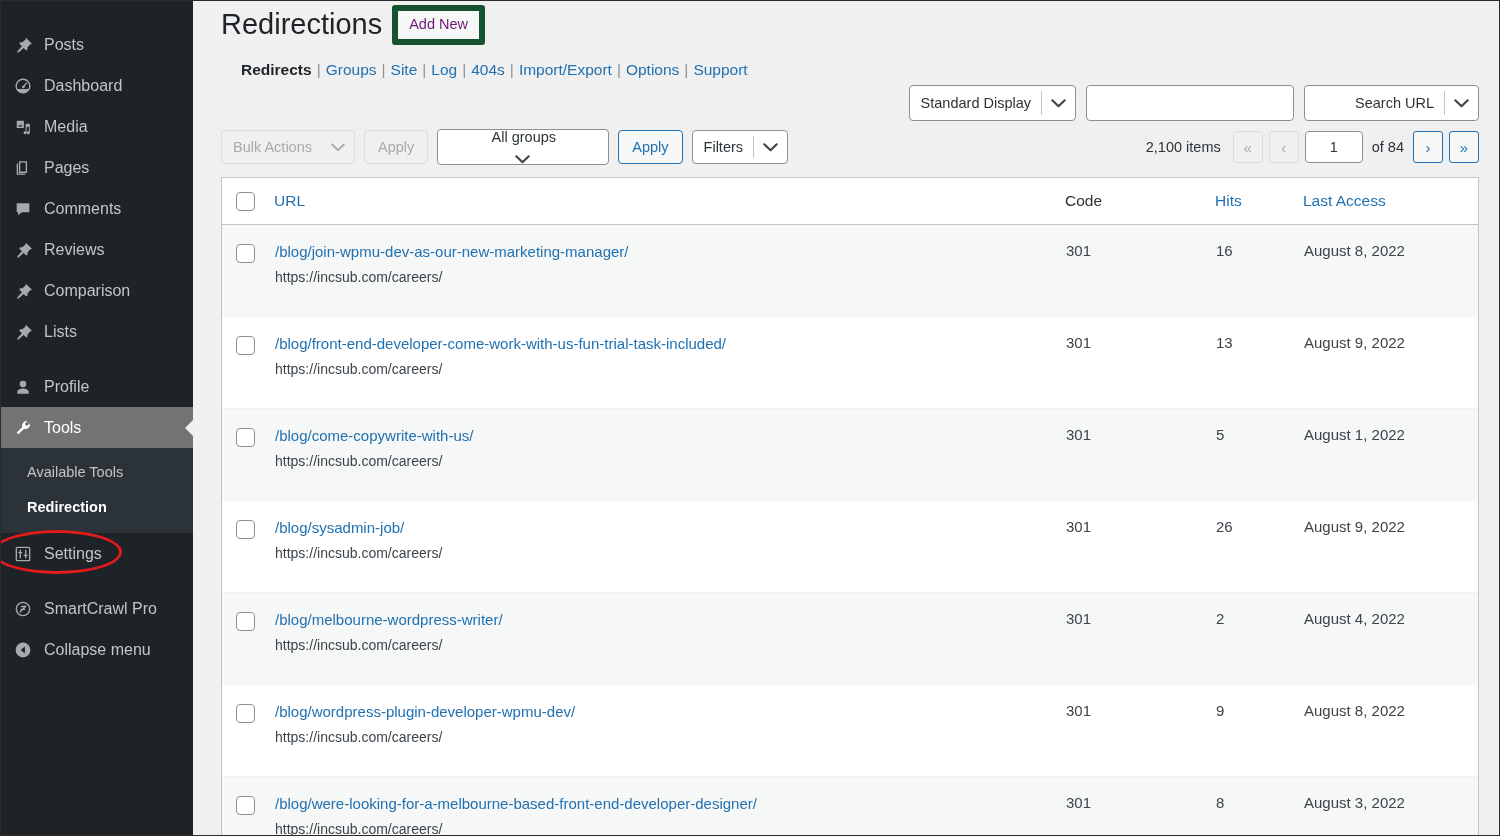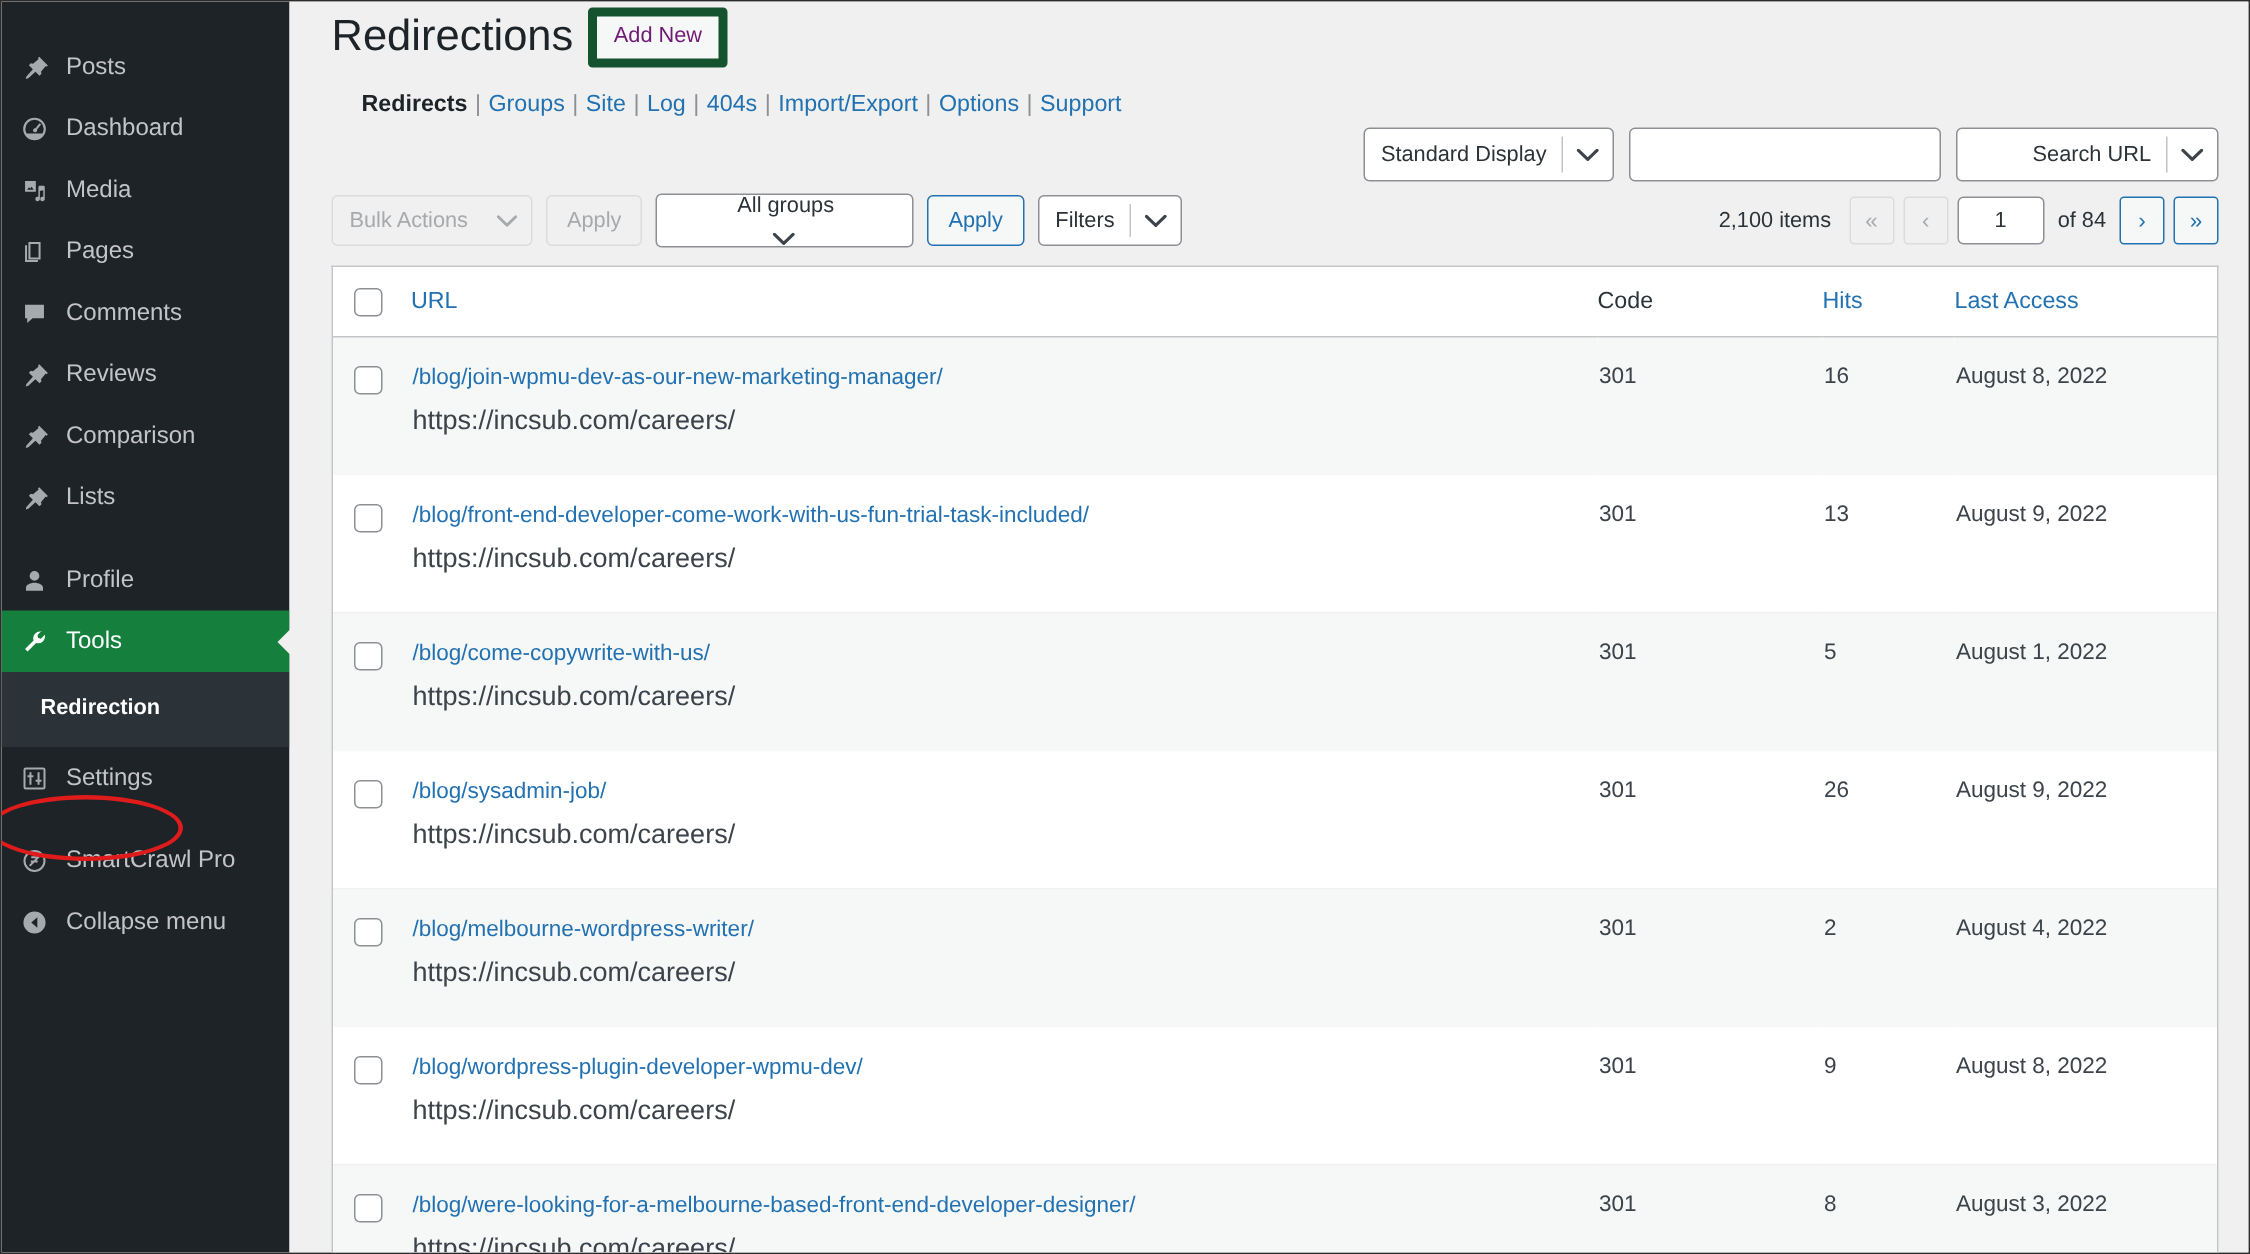--- a/index.html
+++ b/index.html
@@ -42,21 +42,21 @@
     line-height: 1;
   }
   .menu-item.spaced-top { margin-top: 14px; }
   .menu-item .mi-icon {
     width: 27px; flex: 0 0 27px;
     display: flex; align-items: center; justify-content: flex-start;
     color: #a7aaad;
   }
   .menu-item .mi-label { padding-left: 3px; white-space: nowrap; }
   .menu-item.active {
-    background: #15803d;
+    background: #737373;
     color: #fff;
   }
   .menu-item.active .mi-icon { color: #fff; }
   .menu-item.active::after {
     content: "";
     position: absolute;
     right: -1px; top: 50%;
     margin-top: -9px;
     border-top: 9px solid transparent;
     border-bottom: 9px solid transparent;
@@ -304,21 +304,21 @@
   tbody tr.alt { border-top: 1px solid #f0f0f1; }
   .row-url {
     color: #2271b1;
     font-size: 15px;
     line-height: 1.35;
     cursor: pointer;
     display: block;
   }
   .row-target {
     color: #3c434a;
-    font-size: 18px;
+    font-size: 14px;
     line-height: 1.35;
     margin-top: 6px;
     display: block;
   }
   .cb {
     width: 19px; height: 19px;
     border: 1px solid #8c8f94;
     border-radius: 4px;
     background: #fff;
     display: inline-block;
@@ -410,20 +410,21 @@
         <div class="menu-item active">
           <span class="mi-icon">
             <svg class="ic" width="18" height="18" viewBox="0 0 20 20" fill="currentColor">
               <path d="M15.3 2.4a5 5 0 00-6 6.4L3 15.1l1.9 1.9 6.3-6.3a5 5 0 006.4-6l-2.8 2.8-2.1-.5-.5-2.1 2.8-2.8-.7-.2z"></path>
             </svg>
           </span>
           <span class="mi-label">Tools</span>
         </div>
       </div>
     <div id="submenu">
+        <span class="submenu-item">Available Tools</span>
         <span class="submenu-item current">Redirection</span>
       </div>
     <div id="menu-bottom">
         <div class="menu-item">
           <span class="mi-icon">
             <svg class="ic" width="18" height="18" viewBox="0 0 20 20" fill="none" stroke="currentColor" stroke-width="1.5">
               <rect x="2.6" y="2.6" width="14.8" height="14.8" rx="1"></rect>
               <path d="M7 5.4v9.2M13 5.4v9.2M4.8 8.4h4.4M10.8 11.6h4.4"></path>
             </svg>
           </span>

